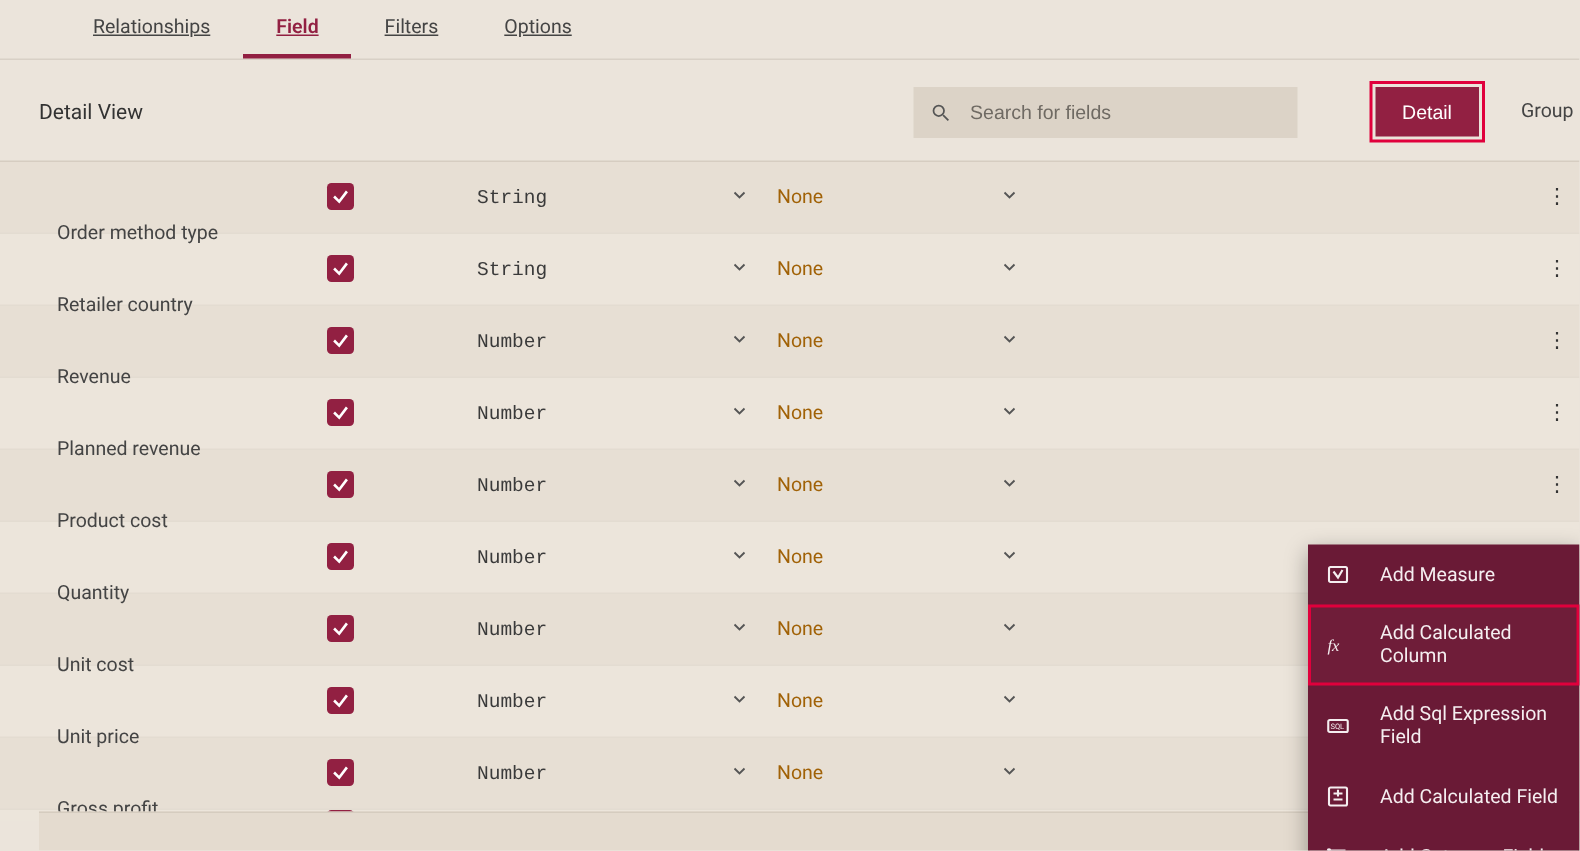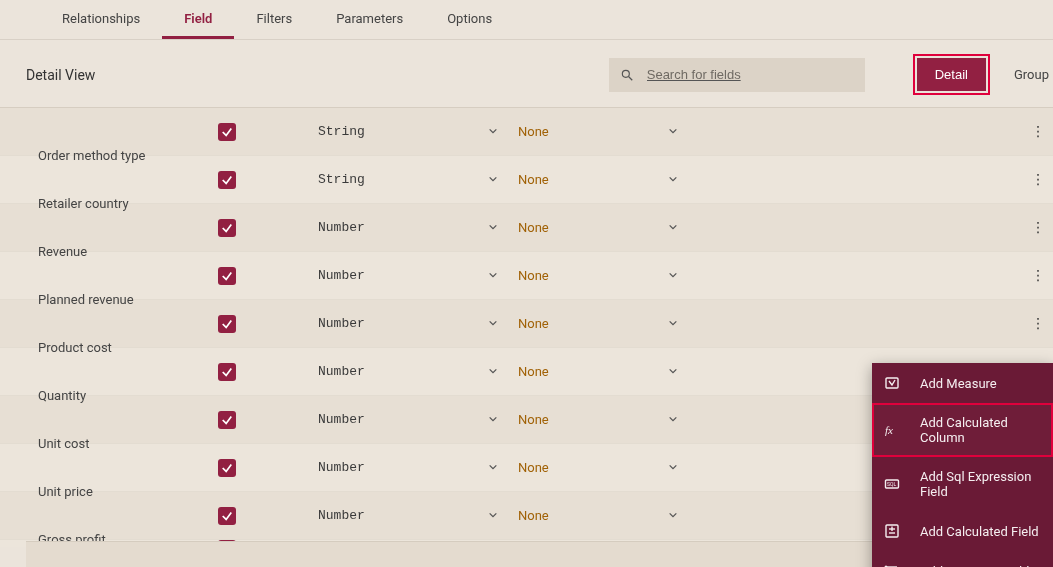--- a/index.html
+++ b/index.html
@@ -17,20 +17,21 @@
   
   .tabs {
     display: flex;
     border-bottom: 1px solid #d8d0c6;
     padding-left: 40px;
   }
   .tab {
     padding: 11px 22px 10px;
     cursor: pointer;
     color: #444;
+    text-decoration: underline;
   }
   .tab.active {
     color: #922042;
     font-weight: 600;
     border-bottom: 3px solid #922042;
   }
 
   
   .header-row {
     display: flex;
@@ -50,21 +51,20 @@
     margin-right: 36px;
   }
   .search-wrap input {
     width: 100%;
     height: 34px;
     border: none;
     background: #dcd3c7;
     padding: 0 10px 0 38px;
     font-size: 13px;
     color: #555;
-    text-decoration: underline;
   }
   .search-wrap input::placeholder { color: #6f6a63; }
   .search-wrap .sicon {
     position: absolute;
     left: 11px; top: 50%;
     transform: translateY(-50%);
     width: 14px; height: 14px;
     color: #555;
   }
 
@@ -195,21 +195,20 @@
     border-top: 1px solid #d5ccbf;
   }
 </style>
 </head>
 <body>
 
 <div class="tabs" id="tabs">
     <div class="tab">Relationships</div>
     <div class="tab active">Field</div>
     <div class="tab">Filters</div>
-    <div class="tab">Parameters</div>
     <div class="tab">Options</div>
   </div>
 
 <div class="header-row">
   <div class="header-title">Detail View</div>
   <div class="spacer"></div>
   <div class="search-wrap">
     <span class="sicon">
       <svg viewBox="0 0 24 24">
           <circle cx="10" cy="10" r="6" stroke="currentColor" stroke-width="2" fill="none"></circle>

